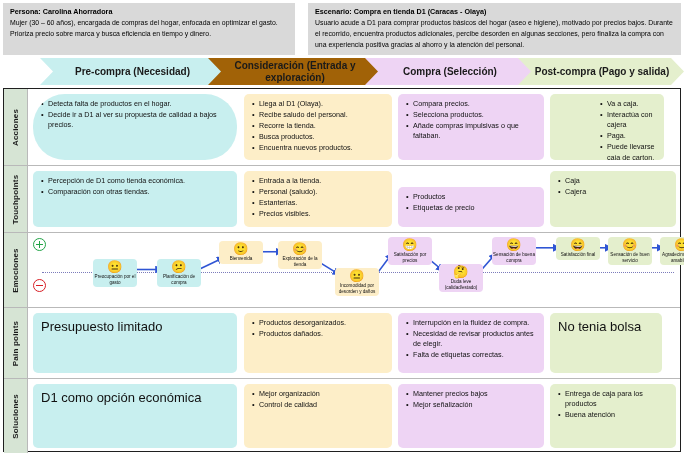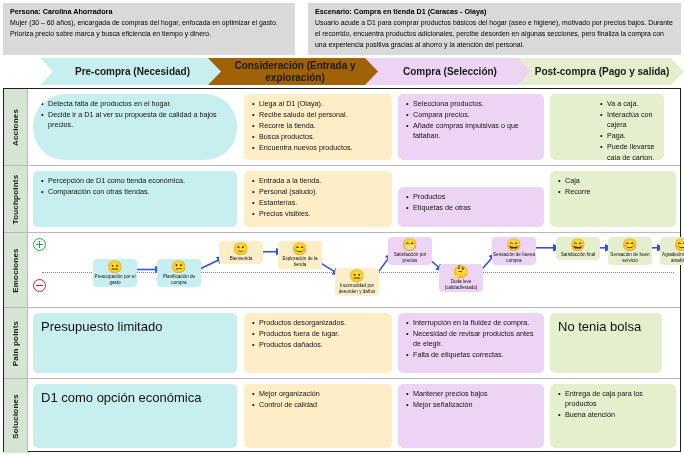--- a/index.html
+++ b/index.html
@@ -162,22 +162,22 @@
             <ul>
               <li>Llega al D1 (Olaya).</li>
               <li>Recibe saludo del personal.</li>
               <li>Recorre la tienda.</li>
               <li>Busca productos.</li>
               <li>Encuentra nuevos productos.</li>
             </ul>
           </div>
           <div class="cell" style="left: 370px; width: 146px; background: rgb(238, 212, 244);">
             <ul>
+              <li>Compara precios.</li>
               <li>Selecciona productos.</li>
-              <li>Compara precios.</li>
               <li>Añade compras impulsivas o que faltaban.</li>
             </ul>
           </div>
           <div class="cell" style="left: 522px; width: 114px; background: rgb(228, 239, 205); padding-left: 48px;">
             <ul>
               <li>Va a caja.</li>
               <li>Interactúa con cajera</li>
               <li>Paga.</li>
               <li>Puede llevarse caja de carton.</li>
             </ul>
@@ -199,27 +199,27 @@
             <ul>
               <li>Entrada a la tienda.</li>
               <li>Personal (saludo).</li>
               <li>Estanterías.</li>
               <li>Precios visibles.</li>
             </ul>
           </div>
           <div class="cell" style="left: 370px; width: 146px; background: rgb(238, 212, 244); margin-top: 16px;">
             <ul>
               <li>Productos</li>
-              <li>Etiquetas de otras</li>
+              <li>Etiquetas de precio</li>
             </ul>
           </div>
           <div class="cell" style="left: 522px; width: 126px; background: rgb(228, 239, 205);">
             <ul>
               <li>Caja</li>
-              <li>Recorre</li>
+              <li>Cajera</li>
             </ul>
           </div>
         </div>
       </div>
       <div class="trow" style="top: 144px; height: 75px;">
         <div class="rowlabel">
           <span>Emociones</span>
         </div>
         <div class="emo-wrap">
           <div class="baseline"></div>
@@ -292,21 +292,20 @@
         <div class="rowlabel">
           <span>Pain points</span>
         </div>
         <div class="cells">
           <div class="cell" style="left: 5px; width: 204px; background: rgb(200, 239, 239);">
             <div class="plain">Presupuesto limitado</div>
           </div>
           <div class="cell" style="left: 216px; width: 148px; background: rgb(253, 238, 200);">
             <ul>
               <li>Productos desorganizados.</li>
-              <li>Productos fuera de lugar.</li>
               <li>Productos dañados.</li>
             </ul>
           </div>
           <div class="cell" style="left: 370px; width: 146px; background: rgb(238, 212, 244);">
             <ul>
               <li>Interrupción en la fluidez de compra.</li>
               <li>Necesidad de revisar productos antes de elegir.</li>
               <li>Falta de etiquetas correctas.</li>
             </ul>
           </div>

